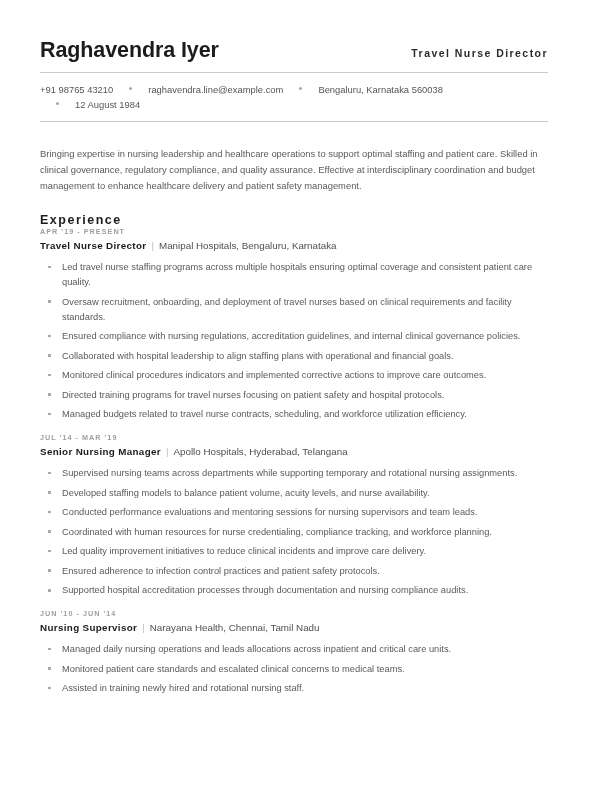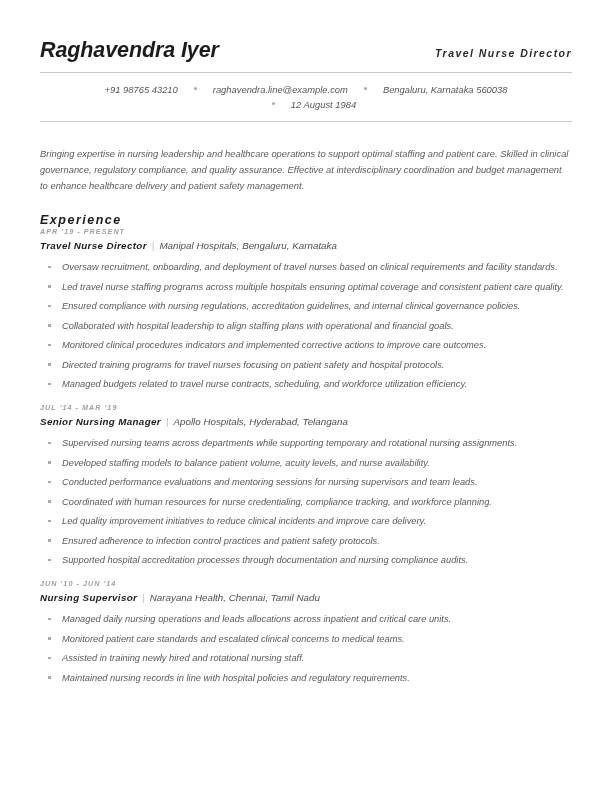--- a/index.html
+++ b/index.html
@@ -11,24 +11,23 @@
     width: 612px;
     height: 792px;
     font-family: "Liberation Sans", sans-serif;
     color: #5a5a5a;
     -webkit-font-smoothing: antialiased;
   }
   .page {
     width: 612px;
     height: 792px;
     box-sizing: border-box;
-    padding: 38px 40px 0 40px;
+    padding: 38px 64px 0 40px;
     position: relative;
     overflow: hidden;
-    font-style: italic;
   }
 
   
   .header-top {
     display: flex;
     align-items: baseline;
     justify-content: space-between;
     padding-bottom: 9px;
   }
   .name {
@@ -51,21 +50,20 @@
     background: #c9c9c9;
     width: 100%;
   }
 
   .contact-block {
     padding: 9px 0 8px 0;
   }
   .contact-line {
     display: flex;
     flex-wrap: wrap;
-    justify-content: center;
     align-items: center;
     font-size: 9.4px;
     color: #555555;
     line-height: 1.65;
   }
   .contact-item {
     white-space: nowrap;
   }
   .sep-dot {
     display: inline-block;
@@ -183,22 +181,22 @@
   <div class="section-title">Experience</div>
 
   <div>
 
     <div class="job">
       <div class="job-dates">APR '19 - PRESENT</div>
       <div class="job-headline">
         <span class="job-role">Travel Nurse Director</span><span class="job-pipe">|</span><span class="job-company">Manipal Hospitals,  Bengaluru, Karnataka</span>
       </div>
       <ul class="bullets">
+        <li>Led travel nurse staffing programs across multiple hospitals ensuring optimal coverage and consistent patient care quality.</li>
         <li>Oversaw recruitment, onboarding, and deployment of travel nurses based on clinical requirements and facility standards.</li>
-        <li>Led travel nurse staffing programs across multiple hospitals ensuring optimal coverage and consistent patient care quality.</li>
         <li>Ensured compliance with nursing regulations, accreditation guidelines, and internal clinical governance policies.</li>
         <li>Collaborated with hospital leadership to align staffing plans with operational and financial goals.</li>
         <li>Monitored clinical procedures indicators and implemented corrective actions to improve care outcomes.</li>
         <li>Directed training programs for travel nurses focusing on patient safety and hospital protocols.</li>
         <li>Managed budgets related to travel nurse contracts, scheduling, and workforce utilization efficiency.</li>
       </ul>
     </div>
 
     <div class="job">
       <div class="job-dates">JUL '14 - MAR '19</div>
@@ -218,18 +216,17 @@
 
     <div class="job">
       <div class="job-dates">JUN '10 - JUN '14</div>
       <div class="job-headline">
         <span class="job-role">Nursing Supervisor</span><span class="job-pipe">|</span><span class="job-company">Narayana Health,  Chennai, Tamil Nadu</span>
       </div>
       <ul class="bullets">
         <li>Managed daily nursing operations and leads allocations across inpatient and critical care units.</li>
         <li>Monitored patient care standards and escalated clinical concerns to medical teams.</li>
         <li>Assisted in training newly hired and rotational nursing staff.</li>
-        <li>Maintained nursing records in line with hospital policies and regulatory requirements.</li>
       </ul>
     </div>
 
   </div>
 </div>
 
 </body></html>

